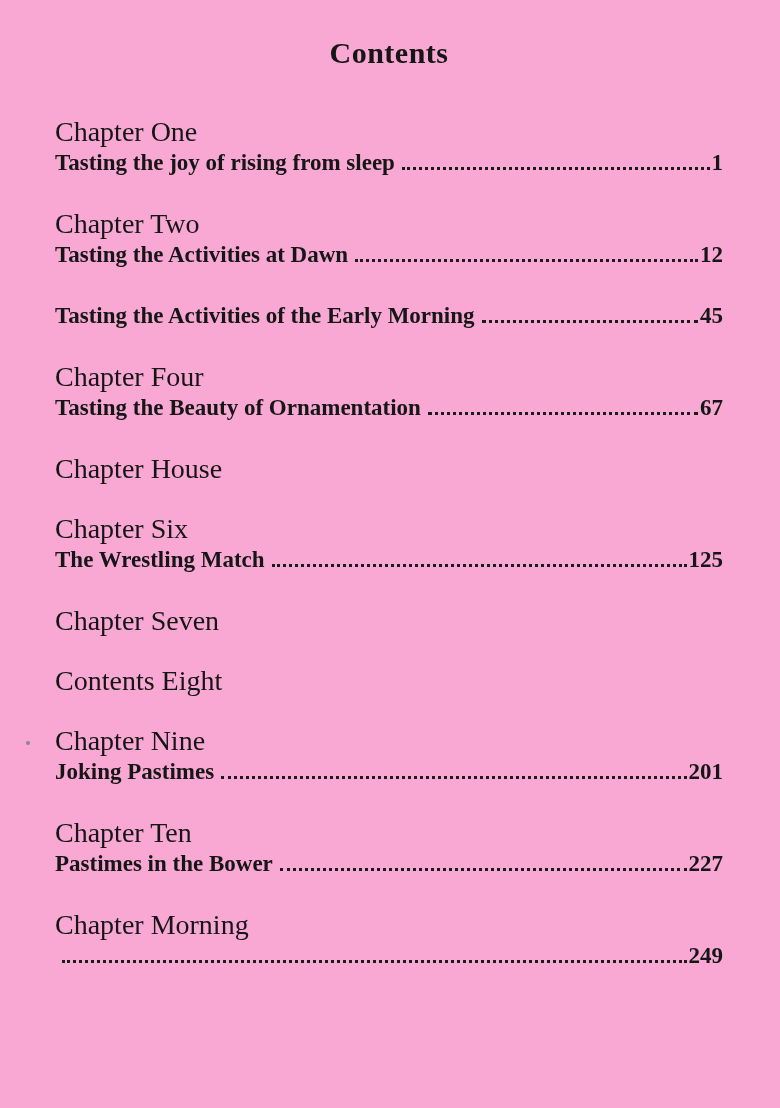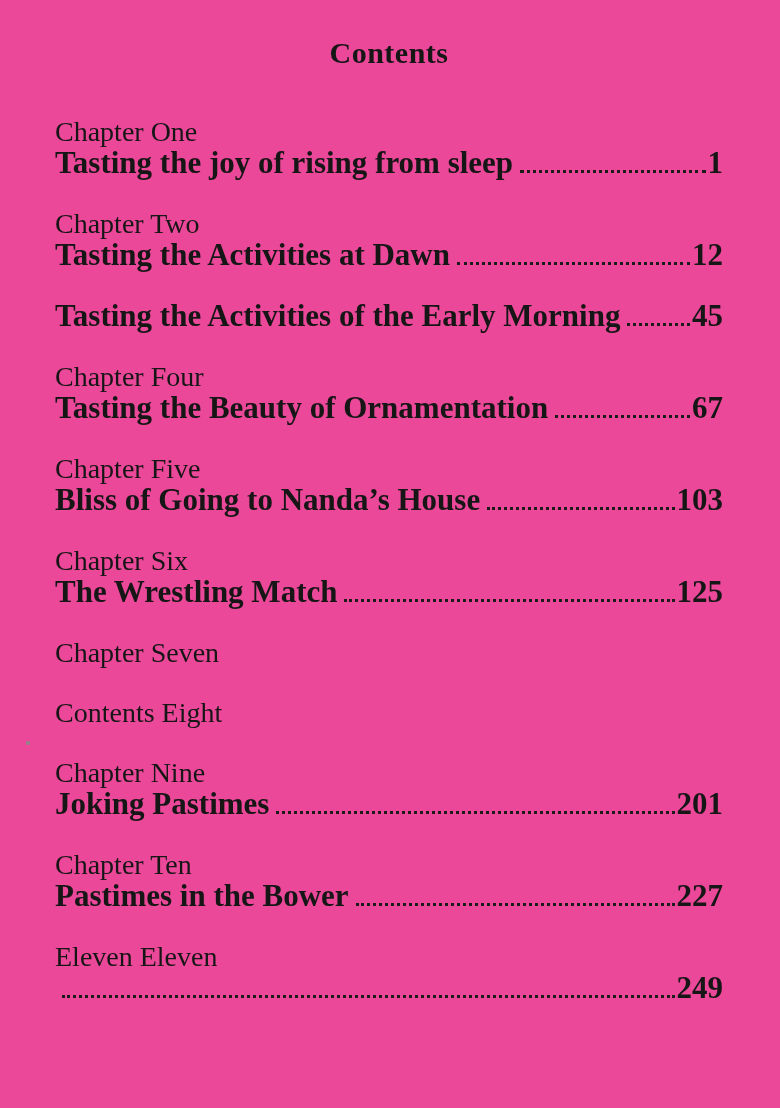--- a/index.html
+++ b/index.html
@@ -13,21 +13,21 @@
     position: relative;
     font-family: "Liberation Serif", "DejaVu Serif", serif;
     color: #161616;
     overflow: hidden;
   }
   .page {
     box-sizing: border-box;
     width: 780px;
     height: 1108px;
     padding: 30px 57px 0 55px;
-    background: #ec4899;
+    background: #f9a8d4;
   }
   .title {
     text-align: center;
     font-size: 30px;
     font-weight: bold;
     letter-spacing: 0.5px;
     margin: 6px 0 46px 0;
     line-height: 34px;
   }
   .toc {
@@ -38,21 +38,21 @@
   }
   .chapter {
     font-size: 28px;
     line-height: 31px;
     font-weight: normal;
   }
   .line {
     display: flex;
     align-items: baseline;
     font-weight: bold;
-    font-size: 31px;
+    font-size: 23px;
     line-height: 32px;
   }
   .etitle {
     white-space: nowrap;
   }
   .leader {
     flex: 1 1 auto;
     min-width: 18px;
     border-bottom: 3px dotted #1b1b1b;
     margin: 0 2px 5px 7px;
@@ -107,26 +107,21 @@
     <div class="entry">
       <div class="chapter">Chapter Four</div>
       <div class="line">
         <span class="etitle">Tasting the Beauty of Ornamentation</span>
         <span class="leader"></span>
         <span class="pagenum">67</span>
       </div>
     </div>
 
     <div class="entry">
-      <div class="chapter">Chapter Five</div>
-      <div class="line">
-        <span class="etitle">Bliss of Going to Nanda’s House</span>
-        <span class="leader"></span>
-        <span class="pagenum">103</span>
-      </div>
+      <div class="chapter">Chapter House</div>
     </div>
 
     <div class="entry">
       <div class="chapter">Chapter Six</div>
       <div class="line">
         <span class="etitle">The Wrestling Match</span>
         <span class="leader"></span>
         <span class="pagenum">125</span>
       </div>
     </div>
@@ -151,21 +146,21 @@
     <div class="entry">
       <div class="chapter">Chapter Ten</div>
       <div class="line">
         <span class="etitle">Pastimes in the Bower</span>
         <span class="leader"></span>
         <span class="pagenum">227</span>
       </div>
     </div>
 
     <div class="entry">
-      <div class="chapter">Eleven Eleven</div>
+      <div class="chapter">Chapter Morning</div>
       <div class="line">
         <span class="leader"></span>
         <span class="pagenum">249</span>
       </div>
     </div>
 
   </div>
 </div>
 
 <div class="artifact-dot"></div>

